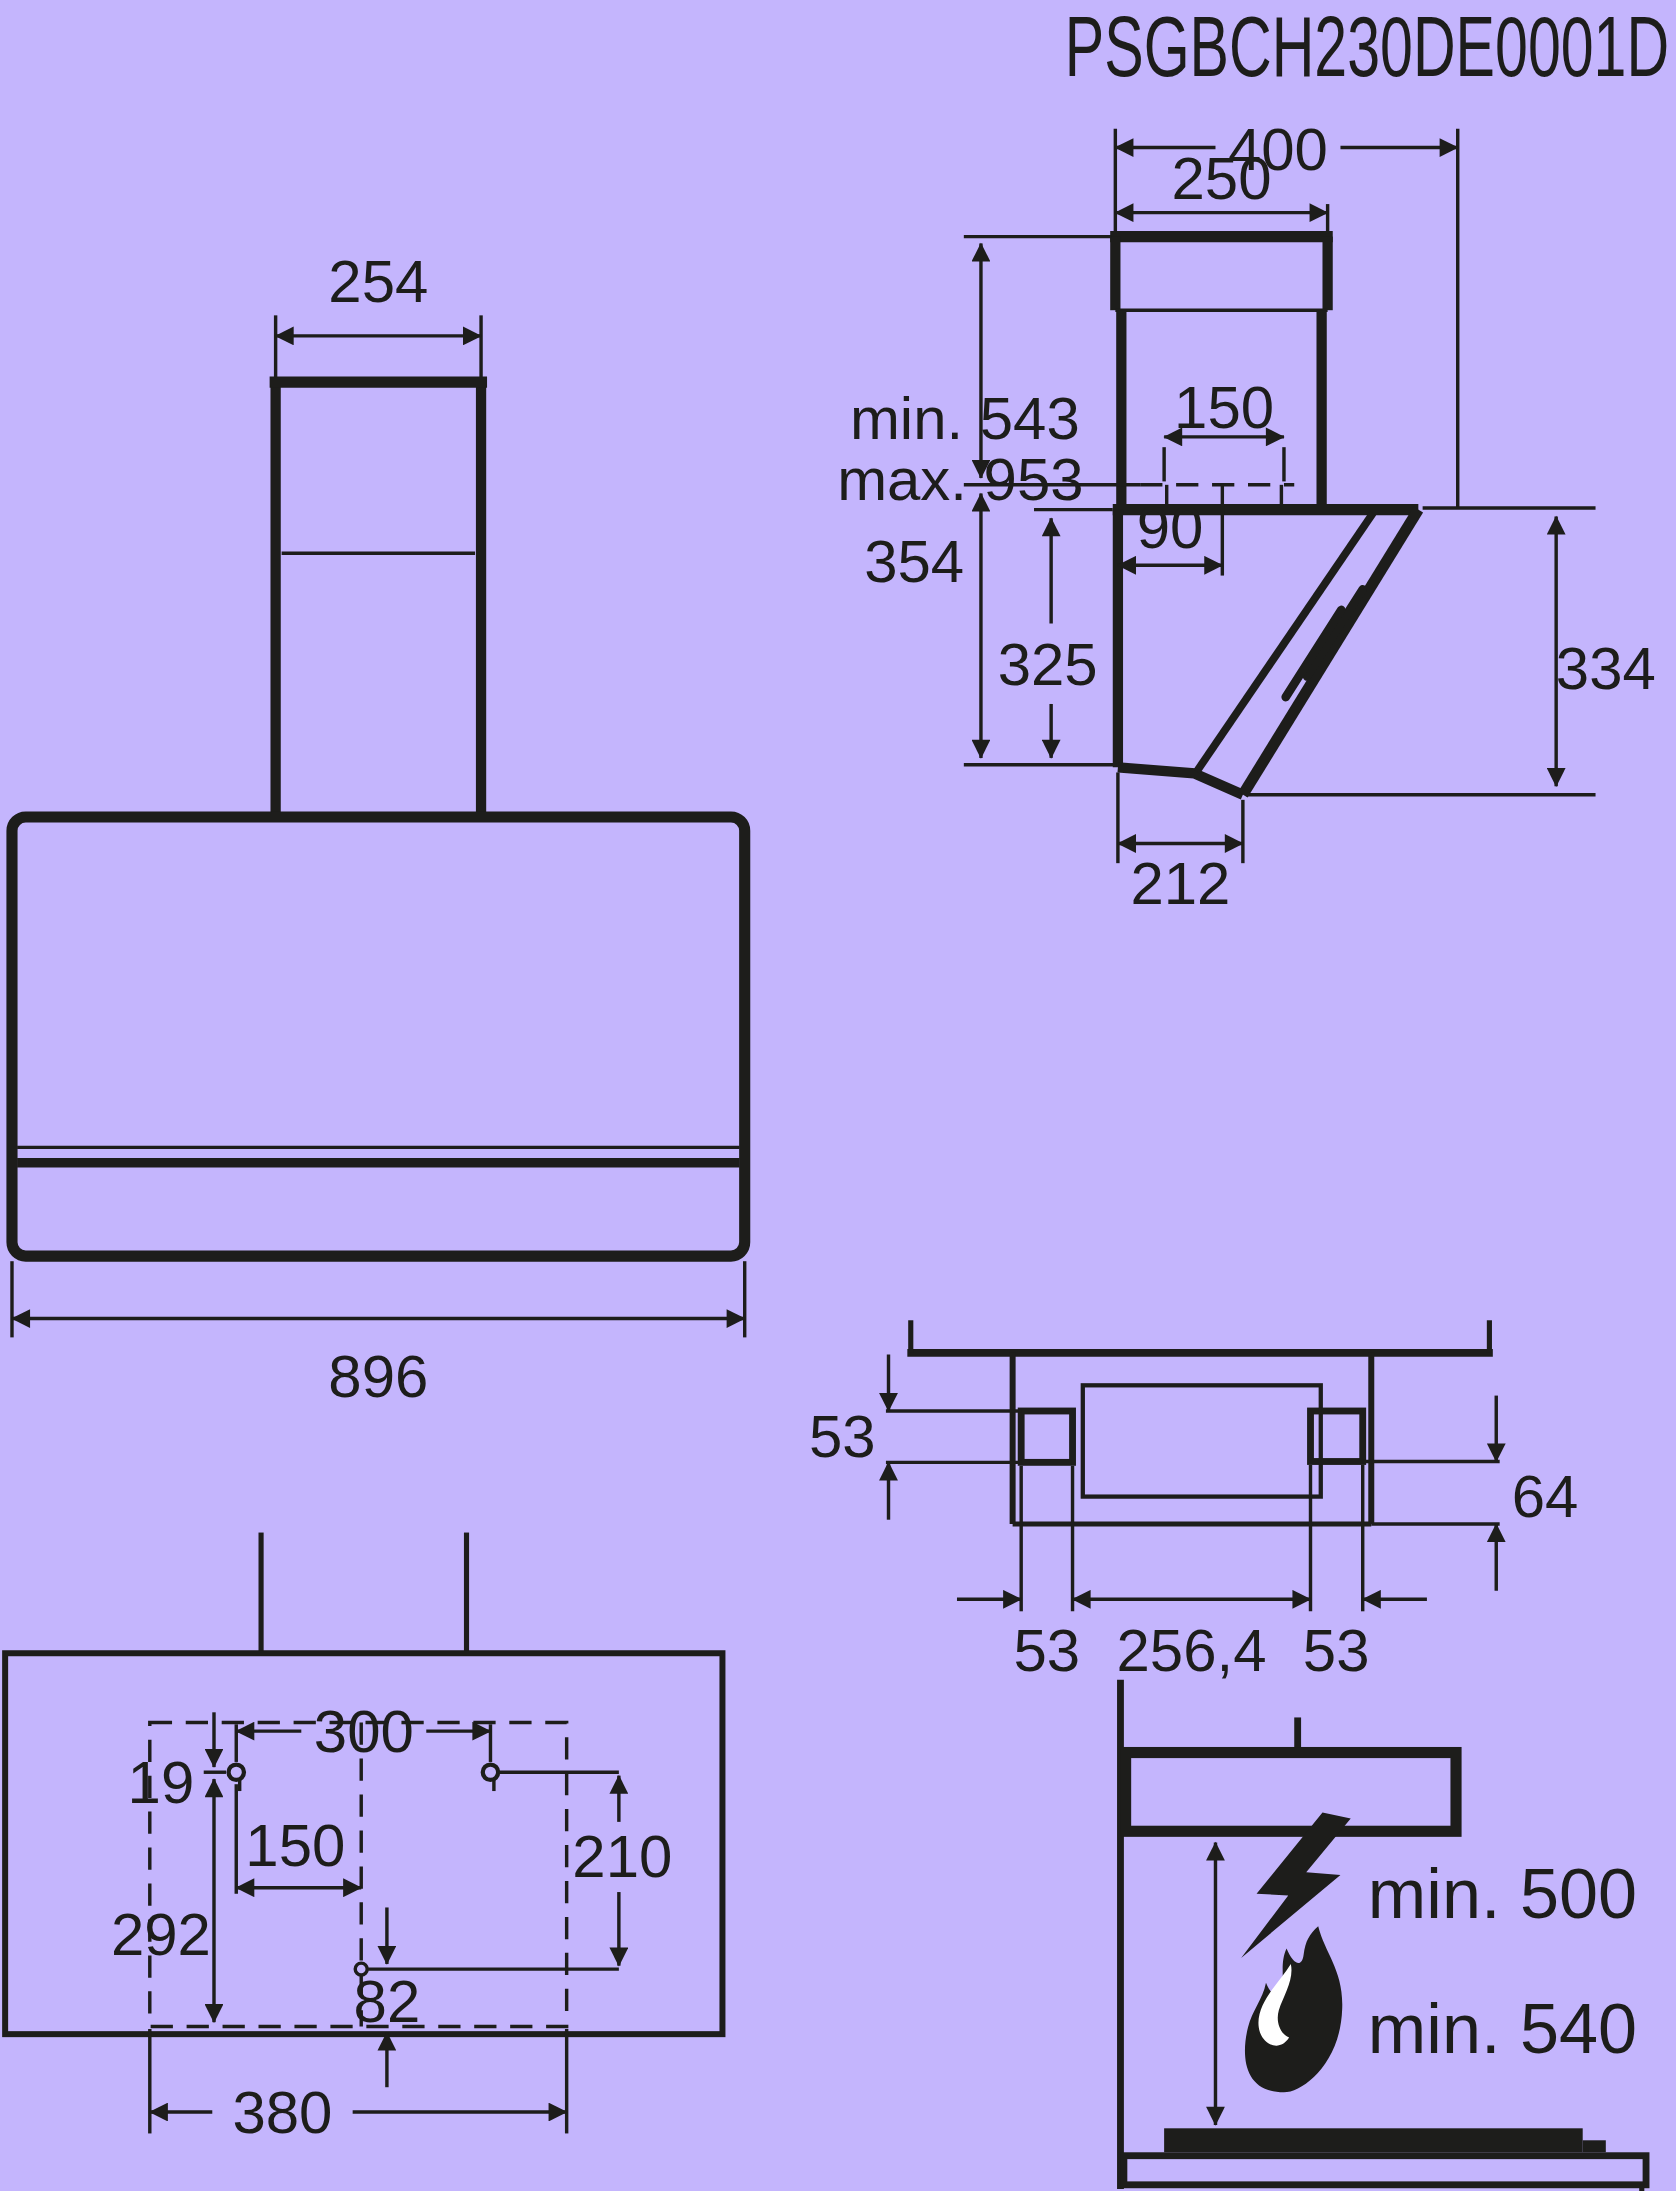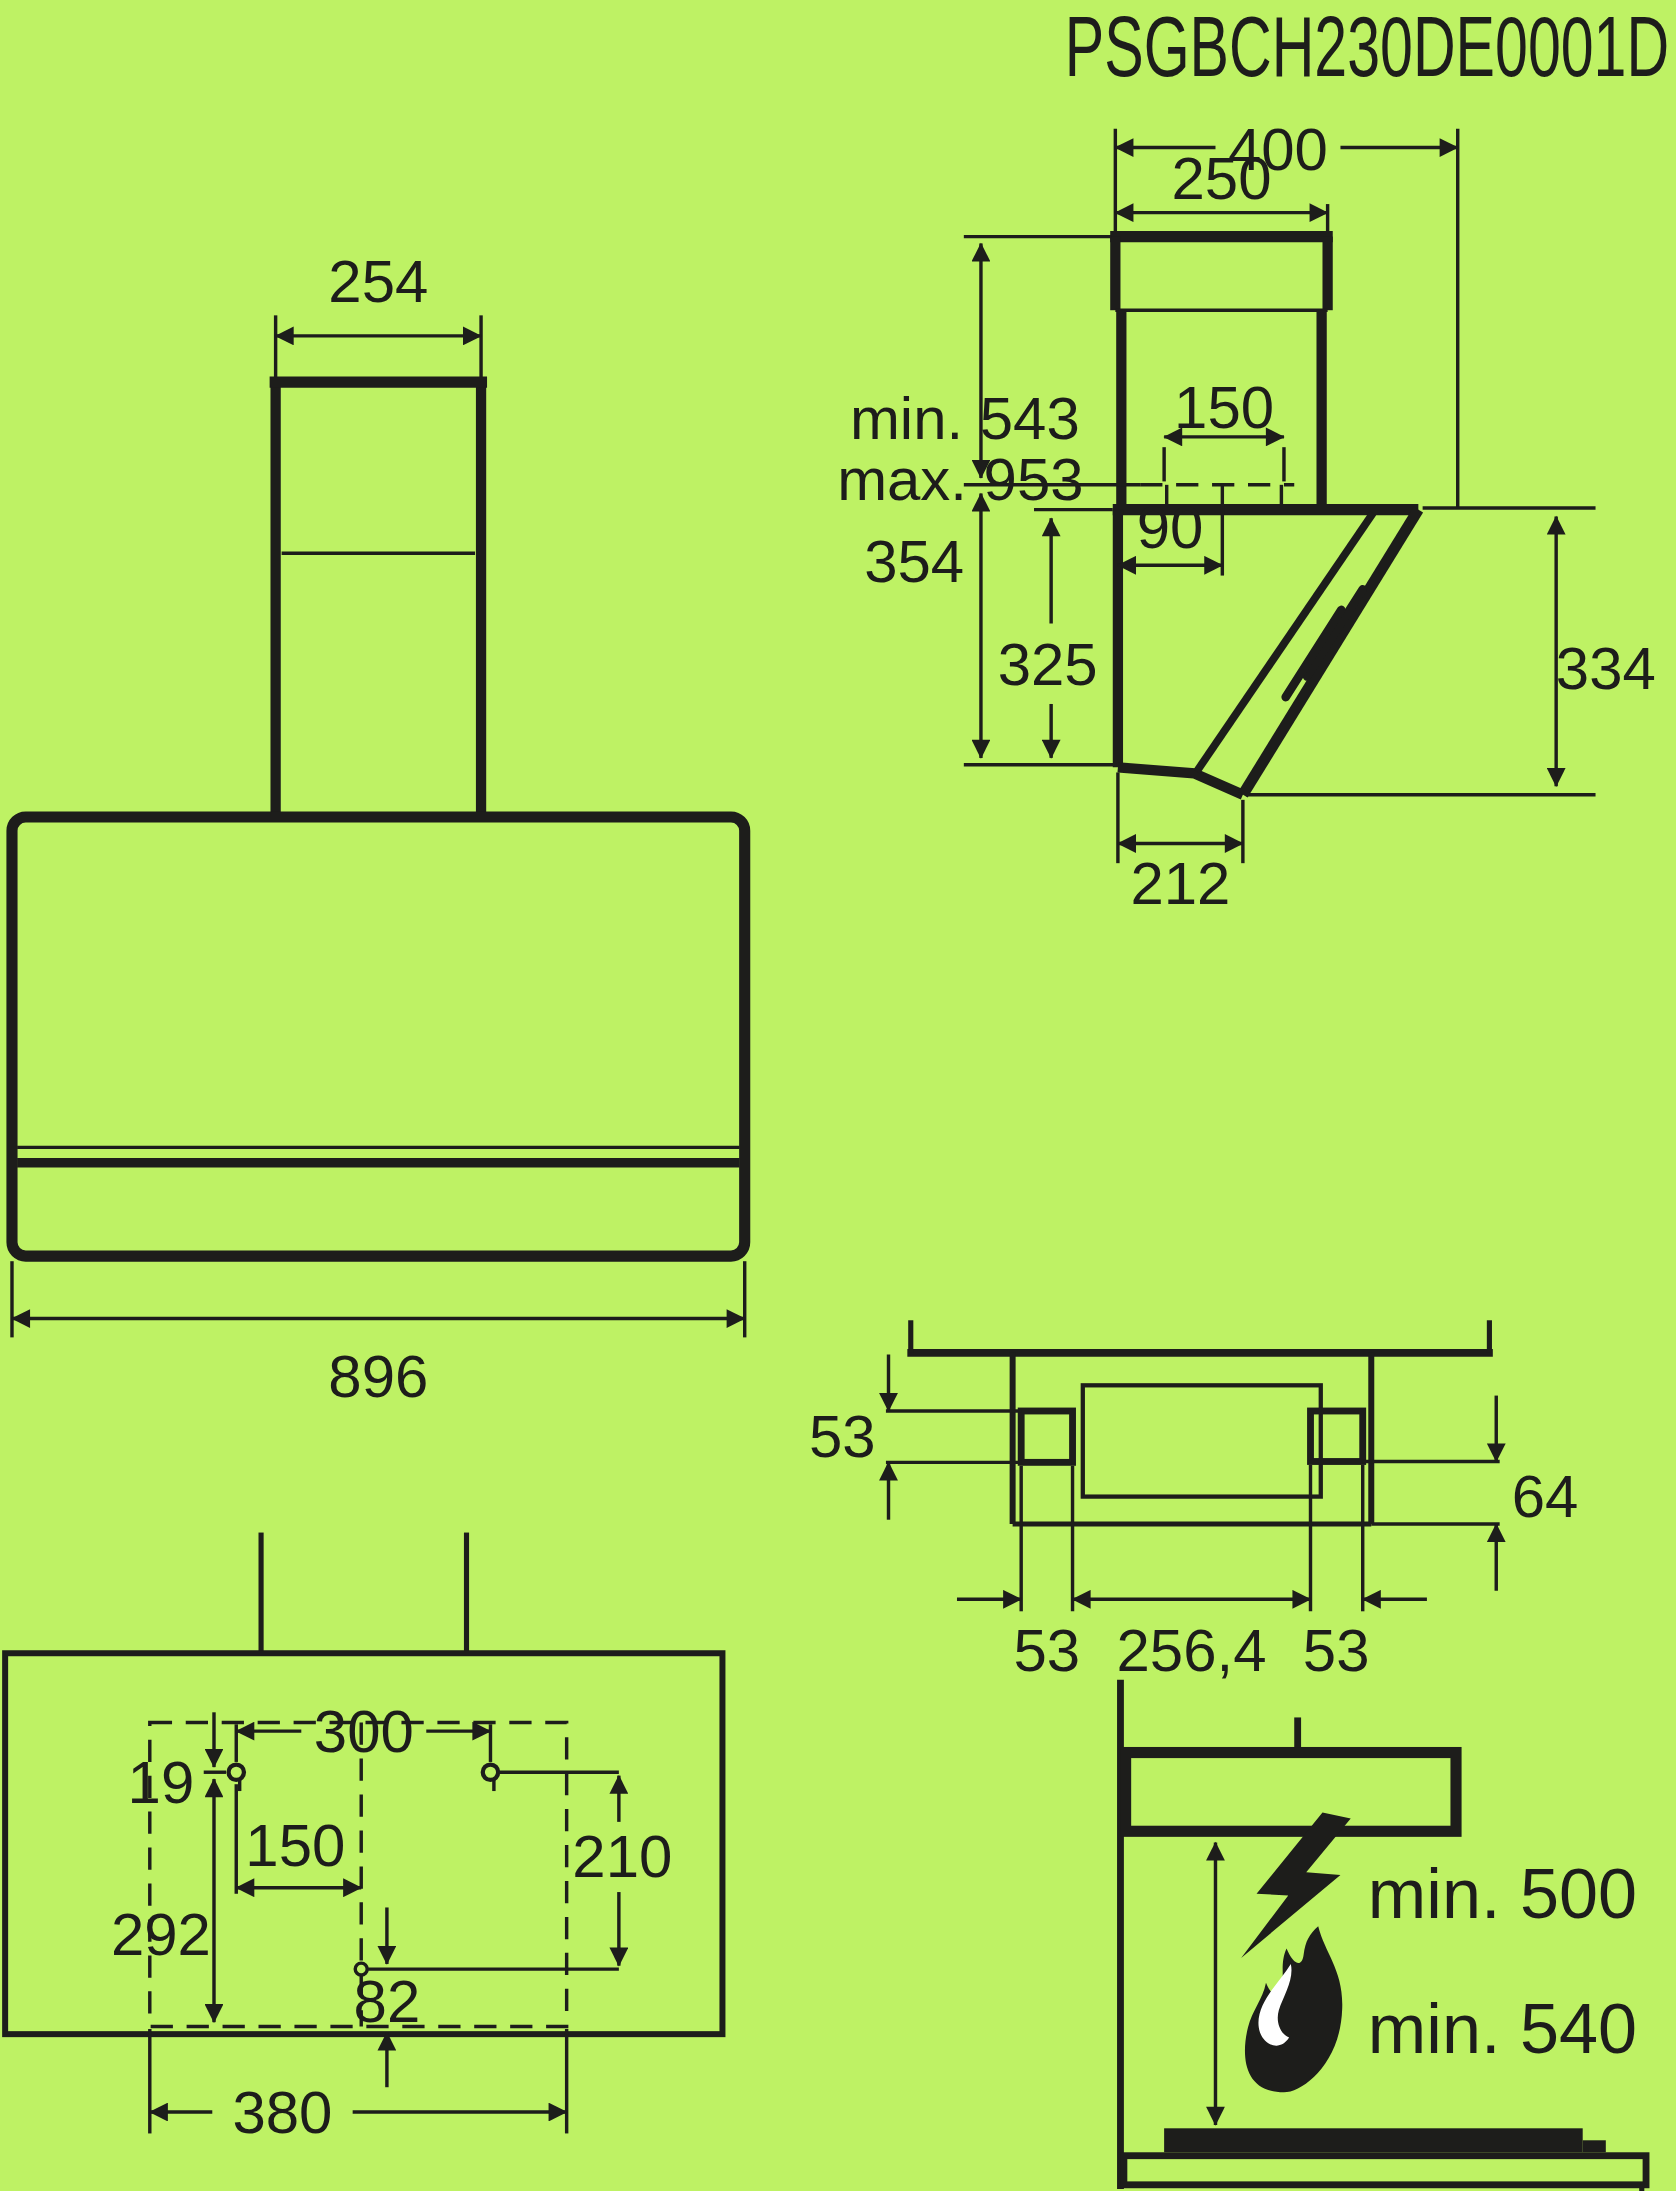--- a/index.html
+++ b/index.html
@@ -1,16 +1,16 @@
 <!DOCTYPE html>
 <html style="font-size:13.7px"><head>
 <meta charset="utf-8">
 <style>
   html,body{margin:0;padding:0;background:#ffffff;}
-  .stage{position:relative;width:1676px;height:2192px;background:#bef264;overflow:hidden;}
+  .stage{position:relative;width:1676px;height:2192px;background:#c4b5fd;overflow:hidden;}
   svg{display:block;}
   .dim{font-family:"Liberation Sans",sans-serif;font-size:70px;fill:#1d1d1b;}
   .clr{font-family:"Liberation Sans",sans-serif;font-size:82px;fill:#1d1d1b;}
   .ttl{font-family:"Liberation Sans",sans-serif;font-size:100px;fill:#1d1d1b;}
   .ln{stroke:#1d1d1b;fill:none;}
   .t13{stroke-width:13;}
   .t12{stroke-width:12;}
   .t11{stroke-width:11;}
   .t9{stroke-width:9;}
   .t8{stroke-width:8;}

